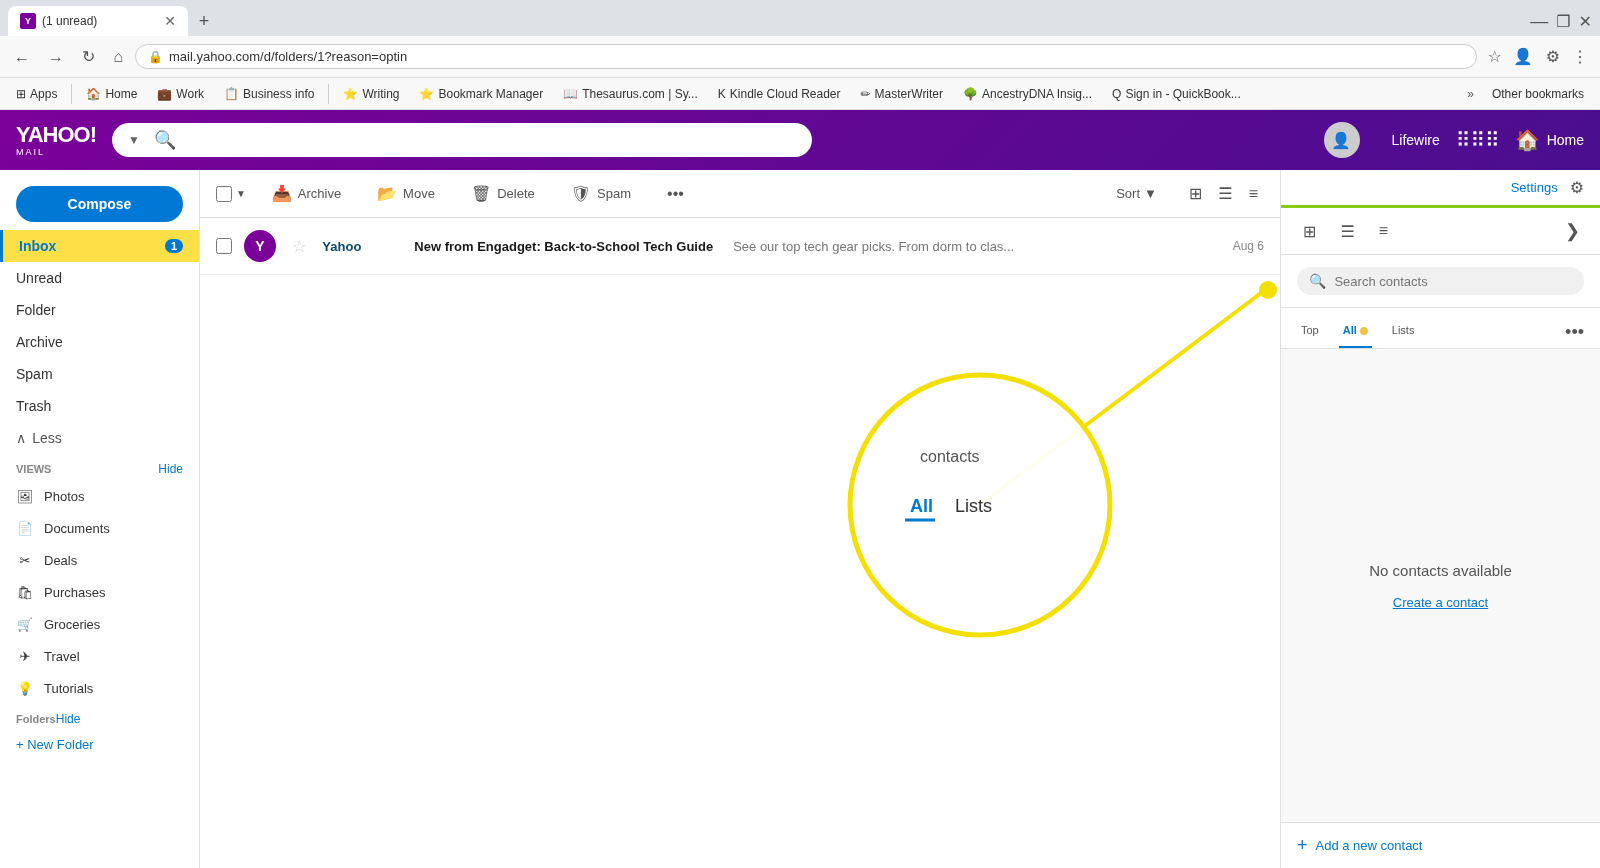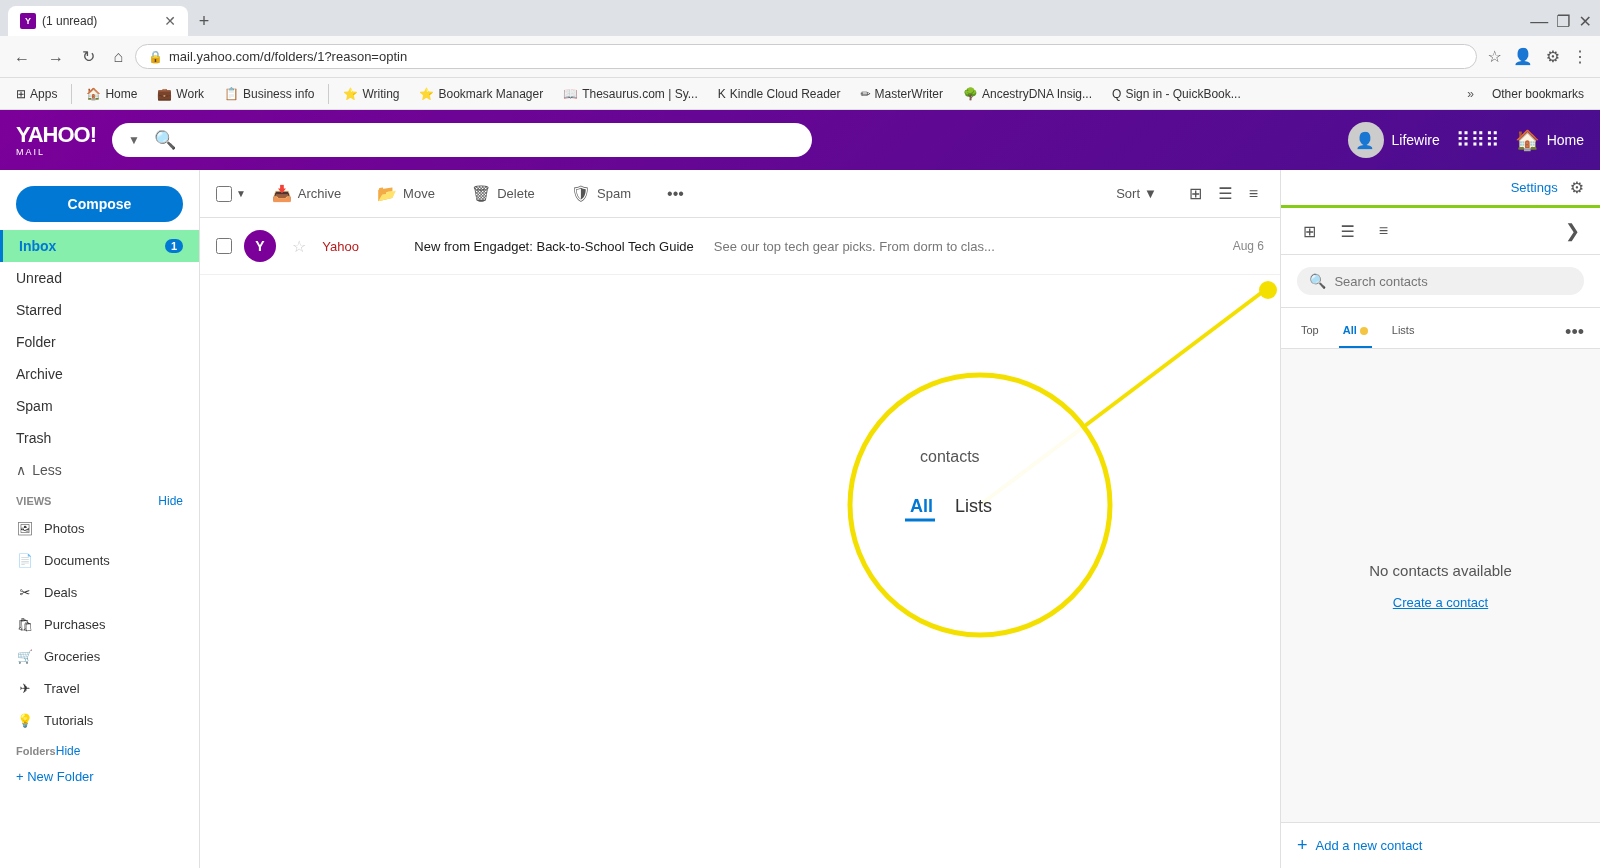--- a/index.html
+++ b/index.html
@@ -40,33 +40,33 @@
     .mail-header { display: flex; align-items: center; background: linear-gradient(135deg, #7b0099, #4a0e8f); height: 60px; padding: 0 16px; gap: 16px; }
     .yahoo-logo { color: white; font-weight: bold; font-size: 22px; letter-spacing: -1px; line-height: 1; }
     .yahoo-logo span { display: block; font-size: 9px; font-weight: normal; letter-spacing: 2px; margin-top: 2px; }
     .search-bar { flex: 1; display: flex; align-items: center; background: #fff; border-radius: 24px; padding: 6px 16px; gap: 10px; max-width: 700px; }
     .search-input { flex: 1; border: none; outline: none; font-size: 14px; color: #333; background: transparent; }
     .search-chevron { color: #666; font-size: 12px; cursor: pointer; }
     .search-btn { background: none; border: none; cursor: pointer; color: #7b0099; font-size: 18px; padding: 0 4px; }
     .header-right { margin-left: auto; display: flex; align-items: center; gap: 16px; }
     .user-info { display: flex; align-items: center; gap: 8px; color: white; cursor: pointer; }
     .user-avatar { width: 36px; height: 36px; border-radius: 50%; background: #ccc; display: flex; align-items: center; justify-content: center; font-size: 16px; }
-    .user-name { font-size: 14px; color: white; }
+    .user-name { font-size: 14px; color: white; margin-left: 24px; }
     .grid-icon { color: white; font-size: 20px; cursor: pointer; }
     .home-link { display: flex; align-items: center; gap: 6px; color: white; font-size: 14px; cursor: pointer; }
     .home-icon { font-size: 20px; }
 
     
     .mail-body { display: flex; flex: 1; overflow: hidden; }
 
     
     .sidebar { width: 200px; background: #fff; border-right: 1px solid #e0e0e0; display: flex; flex-direction: column; overflow-y: auto; padding: 8px 0; }
     .compose-btn { background: #0078d4; color: white; border: none; border-radius: 20px; padding: 10px 24px; margin: 8px 16px; cursor: pointer; font-size: 14px; font-weight: 600; text-align: center; }
     .nav-item { display: flex; align-items: center; padding: 8px 16px; cursor: pointer; border-radius: 0; font-size: 14px; color: #333; gap: 8px; position: relative; }
-    .nav-item.active { background: #86efac; color: #0078d4; font-weight: 600; border-left: 3px solid #0078d4; gap: 30px; }
+    .nav-item.active { background: #fde047; color: #0078d4; font-weight: 600; border-left: 3px solid #0078d4; gap: 30px; }
     .nav-badge { margin-left: auto; background: #0078d4; color: white; border-radius: 10px; padding: 1px 6px; font-size: 11px; font-weight: bold; }
     .nav-section { padding: 8px 16px 4px; font-size: 11px; color: #888; font-weight: 600; text-transform: uppercase; display: flex; justify-content: space-between; align-items: center; }
     .nav-section-hide { color: #0078d4; cursor: pointer; font-size: 12px; text-transform: none; font-weight: normal; }
     .nav-collapse { display: flex; align-items: center; padding: 8px 16px; cursor: pointer; font-size: 14px; color: #555; gap: 6px; }
     .view-item { display: flex; align-items: center; gap: 10px; padding: 7px 16px; cursor: pointer; font-size: 13px; color: #333; }
     .view-icon { width: 18px; height: 18px; display: flex; align-items: center; justify-content: center; }
     .folders-section { padding: 8px 16px 4px; font-size: 11px; color: #888; font-weight: 600; display: flex; justify-content: flex-start; align-items: center; }
     .add-folder { display: flex; align-items: center; gap: 6px; padding: 7px 16px; cursor: pointer; font-size: 13px; color: #0078d4; }
 
     
@@ -80,22 +80,22 @@
     .sort-btn { margin-left: auto; display: flex; align-items: center; gap: 4px; cursor: pointer; font-size: 13px; color: #555; padding: 6px 10px; border-radius: 4px; }
     .view-toggle-btns { display: flex; gap: 4px; }
     .view-toggle-btn { background: none; border: none; cursor: pointer; color: #555; font-size: 16px; padding: 4px 6px; border-radius: 4px; }
 
     
     .email-list { flex: 1; overflow-y: auto; background: #fff; }
     .email-row { display: flex; align-items: center; padding: 12px 16px; border-bottom: 1px solid #f0f0f0; cursor: pointer; gap: 12px; }
     .email-checkbox { width: 16px; height: 16px; flex-shrink: 0; cursor: pointer; }
     .email-sender-icon { width: 32px; height: 32px; border-radius: 50%; background: #7b0099; display: flex; align-items: center; justify-content: center; color: white; font-size: 14px; font-weight: bold; flex-shrink: 0; }
     .email-star { color: #ccc; font-size: 16px; cursor: pointer; margin: 0 4px; }
-    .email-sender { font-size: 13px; font-weight: 400; color: #b91c1c; min-width: 80px; }
-    .email-subject { font-size: 13px; font-weight: 400; color: #1a1a1a; }
+    .email-sender { font-size: 13px; font-weight: 700; color: #0c4a6e; min-width: 80px; }
+    .email-subject { font-size: 13px; font-weight: 700; color: #1a1a1a; }
     .email-preview { font-size: 13px; color: #777; margin-left: 8px; }
     .email-date { margin-left: auto; font-size: 12px; color: #888; white-space: nowrap; }
 
     
     .right-panel { width: 320px; border-left: 1px solid #e0e0e0; background: #f8f8f8; display: flex; flex-direction: column; }
     .contacts-header { display: flex; align-items: center; padding: 12px 16px; gap: 8px; border-bottom: 1px solid #e0e0e0; background: #fff; }
     .contacts-search-box { flex: 1; display: flex; align-items: center; background: #f0f0f0; border-radius: 20px; padding: 6px 12px; gap: 8px; }
     .contacts-search-icon { color: #888; font-size: 14px; }
     .contacts-search-input { flex: 1; border: none; background: transparent; outline: none; font-size: 13px; color: #333; }
     .contacts-tabs { display: flex; align-items: center; padding: 8px 16px 0; border-bottom: 1px solid #e0e0e0; background: #fff; gap: 16px; }
@@ -236,23 +236,20 @@
       <button class="compose-btn">Compose</button>
 
       <div class="nav-item active">
         <span>Inbox</span>
         <span class="nav-badge">1</span>
       </div>
       <div class="nav-item">
         <span>Unread</span>
       </div>
       <div class="nav-item">
-        <span>Starred</span>
-      </div>
-      <div class="nav-item">
         <span>Folder</span>
       </div>
       <div class="nav-item">
         <span>Archive</span>
       </div>
       <div class="nav-item">
         <span>Spam</span>
       </div>
       <div class="nav-item">
         <span>Trash</span>

